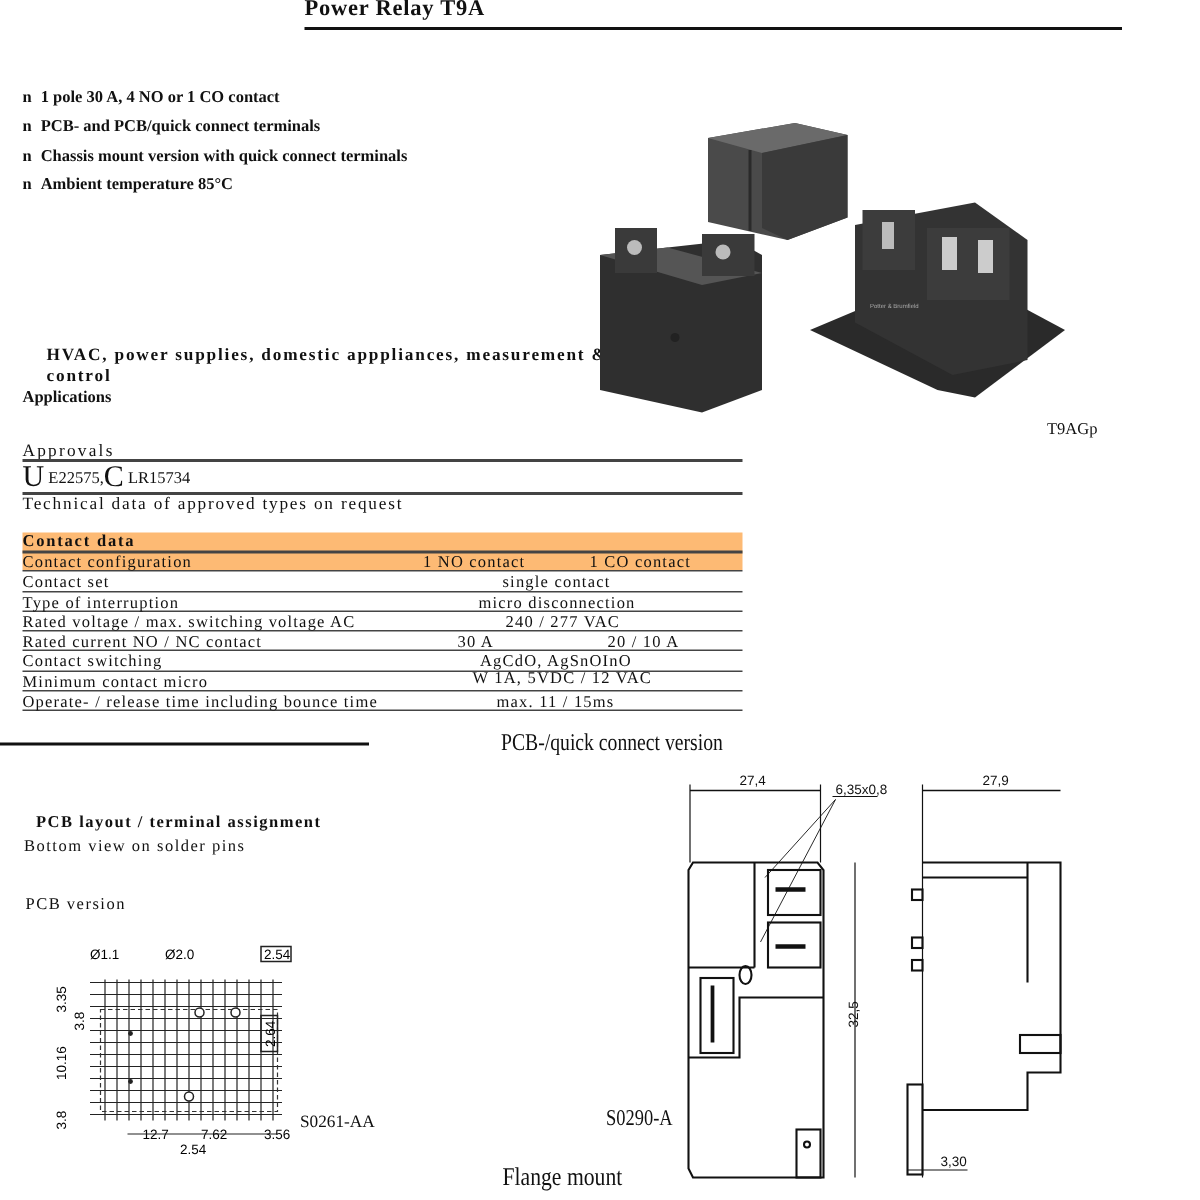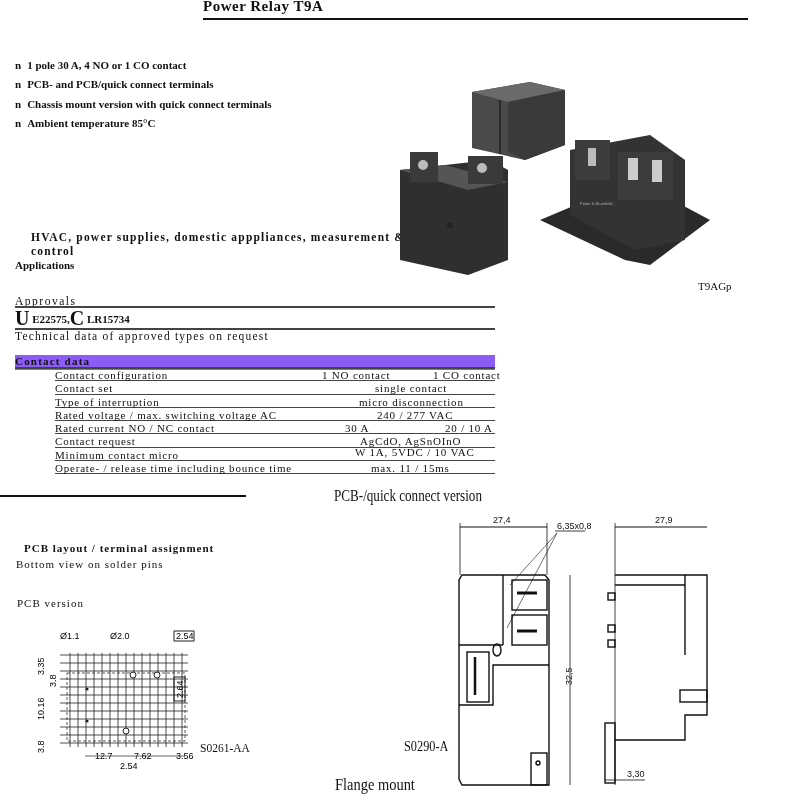--- a/index.html
+++ b/index.html
@@ -9,26 +9,26 @@
   .title { left:203px; top:-2px; font-size:15px; font-weight:bold; letter-spacing:0.5px; }
   .title-rule { left:203px; top:18px; width:545px; height:2px; background:#111; }
   .features { left:15px; top:56px; font-size:11px; font-weight:bold; line-height:19.3px; }
   .features .bullet { margin-right:6px; }
   .apps-h { left:15px; top:211px; font-size:11px; font-weight:bold;margin-top:48px; }
   .apps-t { left:31px; top:230px; width:375px; font-size:11.5px; font-weight:bold; letter-spacing:1.2px; line-height:14px; }
   .photo { left:390px; top:70px; width:360px; height:210px; }
   .photo-cap { left:698px; top:280px; font-size:11px; }
   .approvals-h { left:15px; top:295px; font-size:11.5px; letter-spacing:1.5px; }
   .rule { height:1.5px; background:#444; }
-  .approvals-v { left:15px; top:307px; font-size:11px;font-weight:bold; }
+  .approvals-v { left:15px; top:307px; font-size:11px; }
   .approvals-v .big { font-size:20px; vertical-align:-2px; }
   .approvals-n { left:15px; top:330px; font-size:11.5px; letter-spacing:1.2px; }
-  .cd-head { left:15px; top:355px; width:480px; height:15px; background:#8b5cf6; font-size:11px; font-weight:bold; letter-spacing:1.2px; line-height:13px; }
+  .cd-head { left:15px; top:355px; width:480px; height:25px; background:#fdba74; font-size:11px; font-weight:bold; letter-spacing:1.2px; line-height:13px; }
   .cd-table { left:15px; top:368px; width:480px; font-size:11px; letter-spacing:0.8px; }
-  .cd-row { height:12.3px; border-bottom:1.5px solid #444; position:relative; line-height:14px; overflow:visible; white-space:nowrap;margin-left:40px; }
+  .cd-row { height:12.3px; border-bottom:1.5px solid #444; position:relative; line-height:14px; overflow:visible; white-space:nowrap; }
   .cd-row .lbl { position:absolute; left:0; }
   .cd-row .v1 { position:absolute; }
   .left-rule { left:0px; top:495px; width:246px; height:2px; background:#111; }
   .pcbq-cap { left:334px; top:487px; font-size:16px; transform:scaleX(0.82); transform-origin:left top; }
   .pcb-h { left:24px; top:542px; font-size:11px; font-weight:bold; letter-spacing:1px; }
   .pcb-sub { left:16px; top:558px; font-size:11px; letter-spacing:1px; }
   .pcb-ver { left:17px; top:597px; font-size:11px; letter-spacing:1px; }
   .pcb-draw { left:30px; top:625px; width:170px; height:145px; }
   .pcb-code { left:200px; top:742px; font-size:11.5px; }
   .flange-draw { left:445px; top:505px; width:320px; height:290px; }
@@ -107,26 +107,26 @@
   <div class="cd-row">
     <span class="lbl">Rated voltage / max. switching voltage AC</span>
     <span class="v1" style="left:322px">240 / 277 VAC</span>
   </div>
   <div class="cd-row">
     <span class="lbl">Rated current NO / NC contact</span>
     <span class="v1" style="left:290px">30 A</span>
     <span class="v1" style="left:390px">20 / 10 A</span>
   </div>
   <div class="cd-row">
-    <span class="lbl">Contact request</span>
+    <span class="lbl">Contact switching</span>
     <span class="v1" style="left:305px">AgCdO, AgSnOInO</span>
   </div>
   <div class="cd-row">
     <span class="lbl">Minimum contact micro</span>
-    <span class="v1" style="left:300px;top:-3px">W 1A, 5VDC / 10 VAC</span>
+    <span class="v1" style="left:300px;top:-3px">W 1A, 5VDC / 12 VAC</span>
   </div>
   <div class="cd-row">
     <span class="lbl">Operate- / release time including bounce time</span>
     <span class="v1" style="left:316px">max. 11 / 15ms</span>
   </div>
 </div>
 
 <div class="abs left-rule"></div>
 <div class="abs pcbq-cap">PCB-/quick connect version</div>
 

